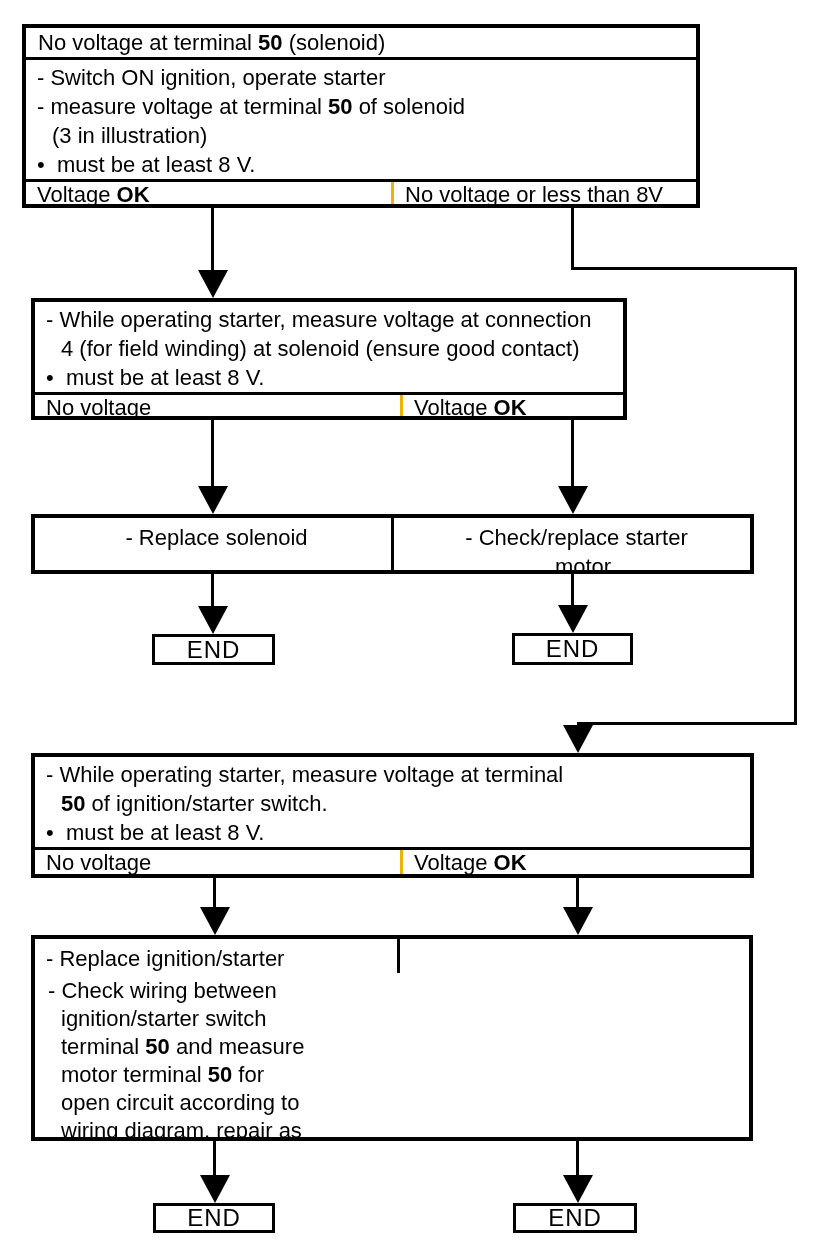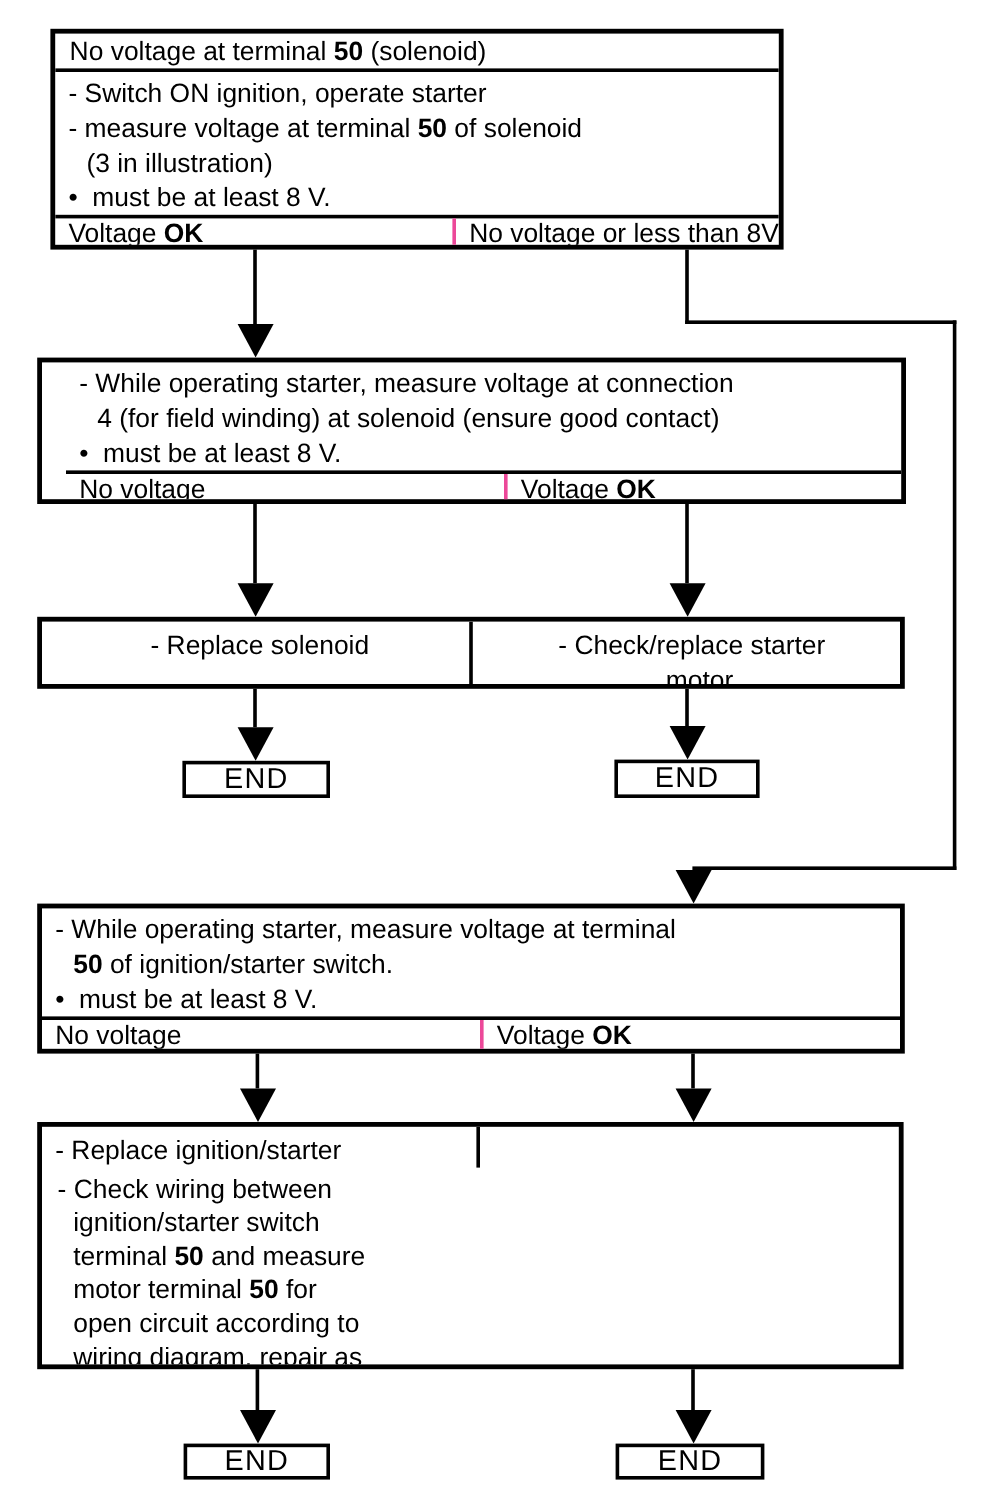--- a/index.html
+++ b/index.html
@@ -1,34 +1,34 @@
 <!DOCTYPE html>
 <html><head>
 <meta charset="utf-8">
 <style>
   html,body{margin:0;padding:0;background:#ffffff;}
   .page{
     position:relative;width:832px;height:1260px;background:#ffffff;
     font-family:"Liberation Sans",sans-serif;color:#000;overflow:hidden;
   }
   .box{position:absolute;border:4px solid #000;background:#fff;box-sizing:border-box;display:flex;flex-direction:column;overflow:hidden;}
-  .b1{left:42px;top:24px;width:611px;height:184px;}
-  .b2{left:31px;top:298px;width:724px;height:122px;padding-left:20px;}
+  .b1{left:22px;top:24px;width:678px;height:184px;}
+  .b2{left:31px;top:298px;width:596px;height:122px;}
   .b3{left:31px;top:514px;width:723px;height:60px;flex-direction:row;text-align:center;}
   .b4{left:31px;top:753px;width:723px;height:125px;}
   .b5{left:31px;top:935px;width:722px;height:206px;flex-direction:column;}
   .hdr{border-bottom:3px solid #000;font-size:22px;padding:2px 6px 1px 12px;white-space:pre;}
   .body{flex:1;font-size:22px;line-height:29px;padding:3px 6px 0 11px;}
   .ln{white-space:pre;}
   .ind{padding-left:15px;}
   .ind2{padding-left:13px;}
   .res{border-top:3px solid #000;display:flex;font-size:22px;}
   .rh1{height:31px;} .rh2{height:32px;} .rh3{height:33px;}
   .res .cell{width:365px;display:flex;align-items:center;padding-left:11px;white-space:pre;box-sizing:border-box;}
-  .res .c2{flex:1;border-left:3px solid #ec4899;}
+  .res .c2{flex:1;border-left:3px solid #eab308;}
   .cellL{width:359px;border-right:3px solid #000;box-sizing:border-box;font-size:22px;line-height:29px;padding:5px 4px 0 11px;}
   .b5 .cellL{width:365px;}
   .cellR{flex:1;font-size:22px;line-height:29px;padding:5px 4px 0 13px;}
   .b5 .cellR{line-height:28px;padding-top:4px;}
   .endbox{position:absolute;border:3px solid #000;background:#fff;box-sizing:border-box;
     display:flex;align-items:center;justify-content:center;font-size:24px;letter-spacing:1px;line-height:1;}
   .vline,.hline{position:absolute;background:#000;}
   .arrow{position:absolute;width:0;height:0;border-left:15px solid transparent;border-right:15px solid transparent;border-top:28px solid #000;}
   b,.bseg{font-weight:700;}
 </style>

